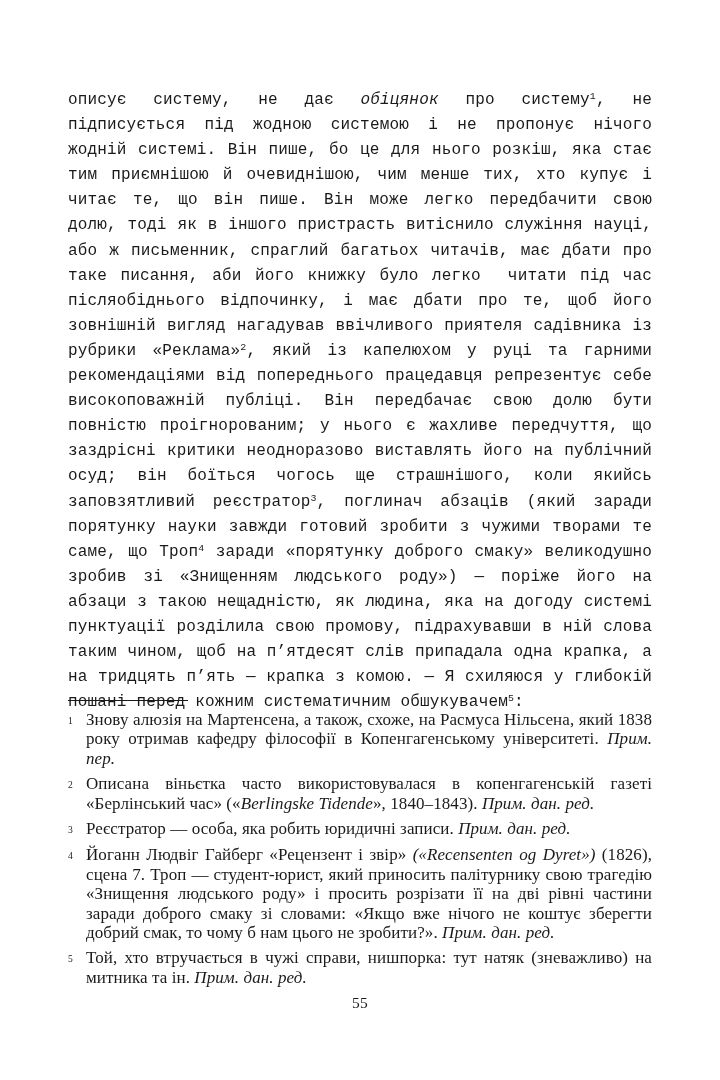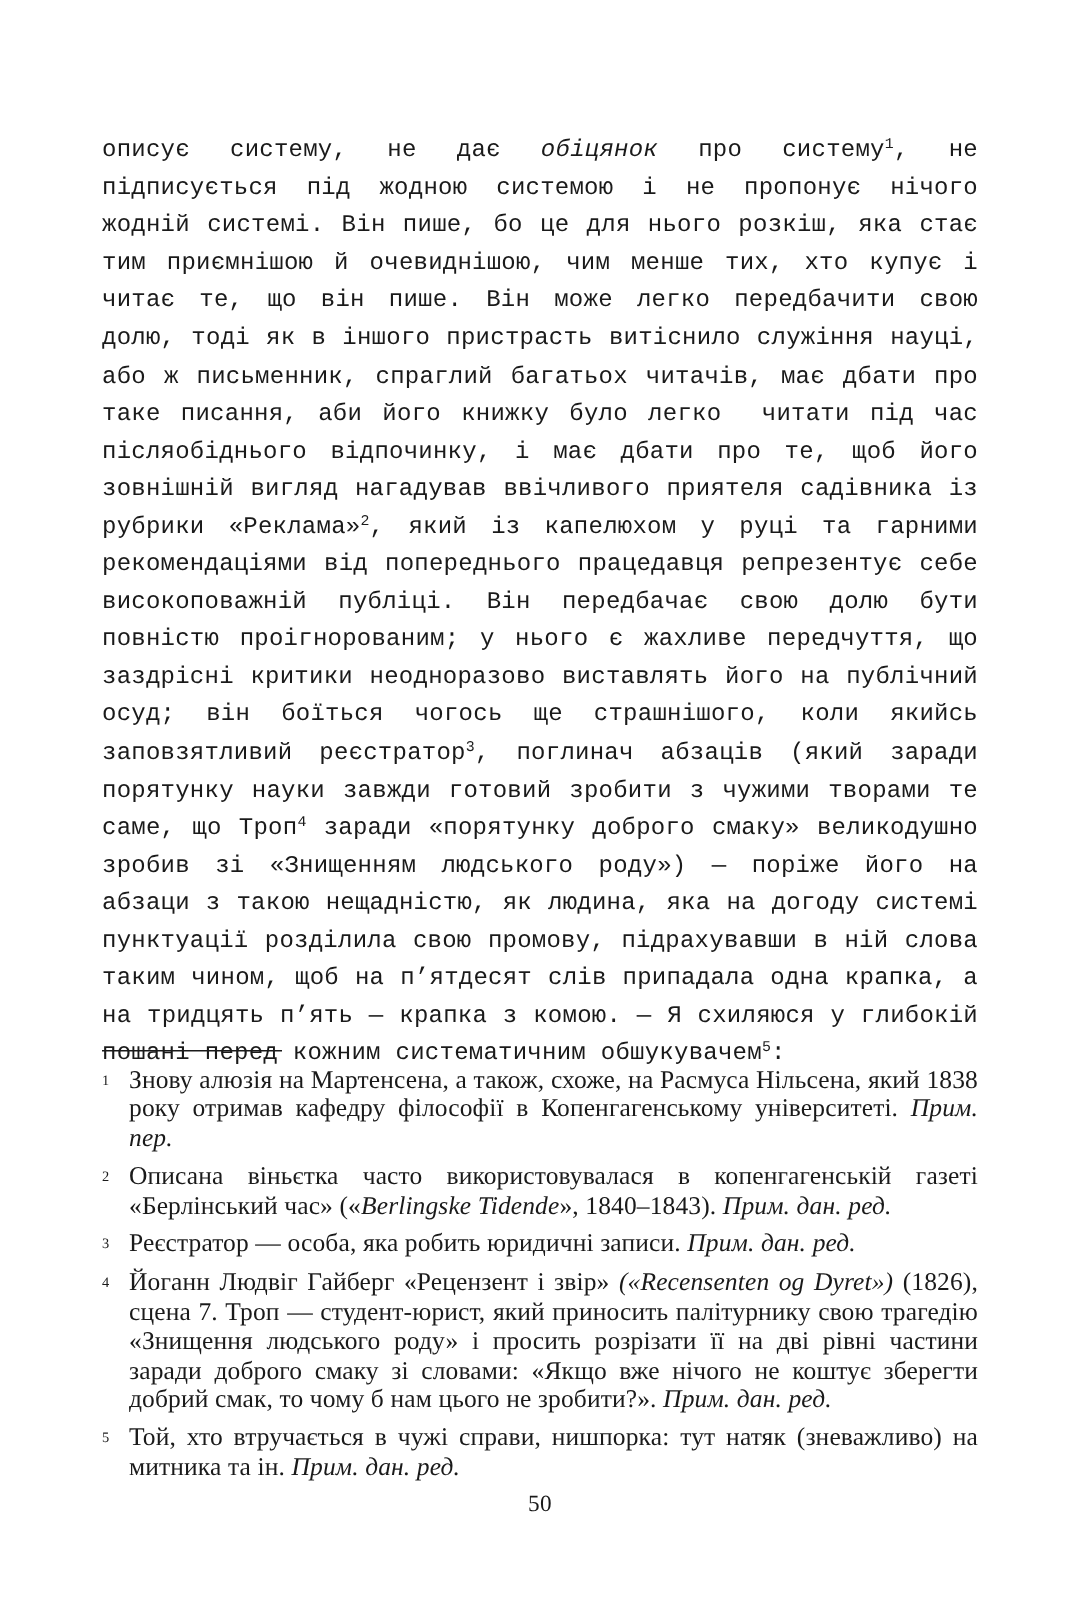--- a/index.html
+++ b/index.html
@@ -133,15 +133,15 @@
           <div class="fn-marker">4</div>
           <div class="fn-text">Йоганн Людвіг Гайберг «Рецензент і звір» <i>(«Recensenten og Dyret»)</i> (1826), сцена 7. Троп — студент-юрист, який приносить палітурнику свою трагедію «Знищення людського роду» і просить розрізати її на дві рівні частини заради доброго смаку зі словами: «Якщо вже нічого не коштує зберегти добрий смак, то чому б нам цього не зробити?». <i>Прим. дан. ред.</i></div>
         </div>
         <div class="fn-item">
           <div class="fn-marker">5</div>
           <div class="fn-text">Той, хто втручається в чужі справи, нишпорка: тут натяк (зневажливо) на митника та ін. <i>Прим. дан. ред.</i></div>
         </div>
       </div>
   </div>
 
-  <div class="folio">50</div>
+  <div class="folio">55</div>
 
 </div>
 
 </body></html>

